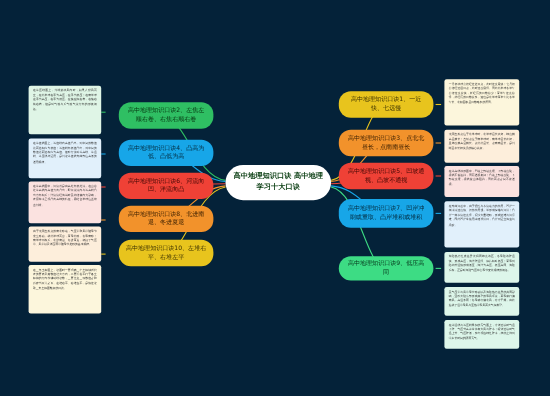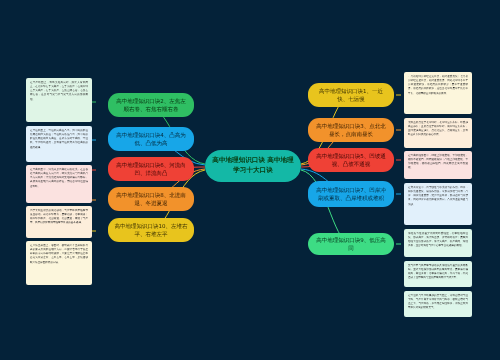--- a/index.html
+++ b/index.html
@@ -9,21 +9,21 @@
     font-family:"DejaVu Sans","Liberation Sans",sans-serif;
     position:relative;
   }
   #stage{position:absolute;inset:0;width:500px;height:360px;}
   #edges{position:absolute;left:0;top:0;width:500px;height:360px;}
 
   
   .center-node{
     position:absolute;left:205px;top:150px;width:96px;height:32px;
     border-radius:16px;
-    background:#14b8a6;
+    background:#ffffff;
     color:#083c10;
     font-size:6.6px;line-height:1.45;
     display:flex;align-items:center;justify-content:center;text-align:center;
     padding:0 5px;box-sizing:border-box;
     font-weight:bold;
     z-index:5;
   }
 
   
   .node{

